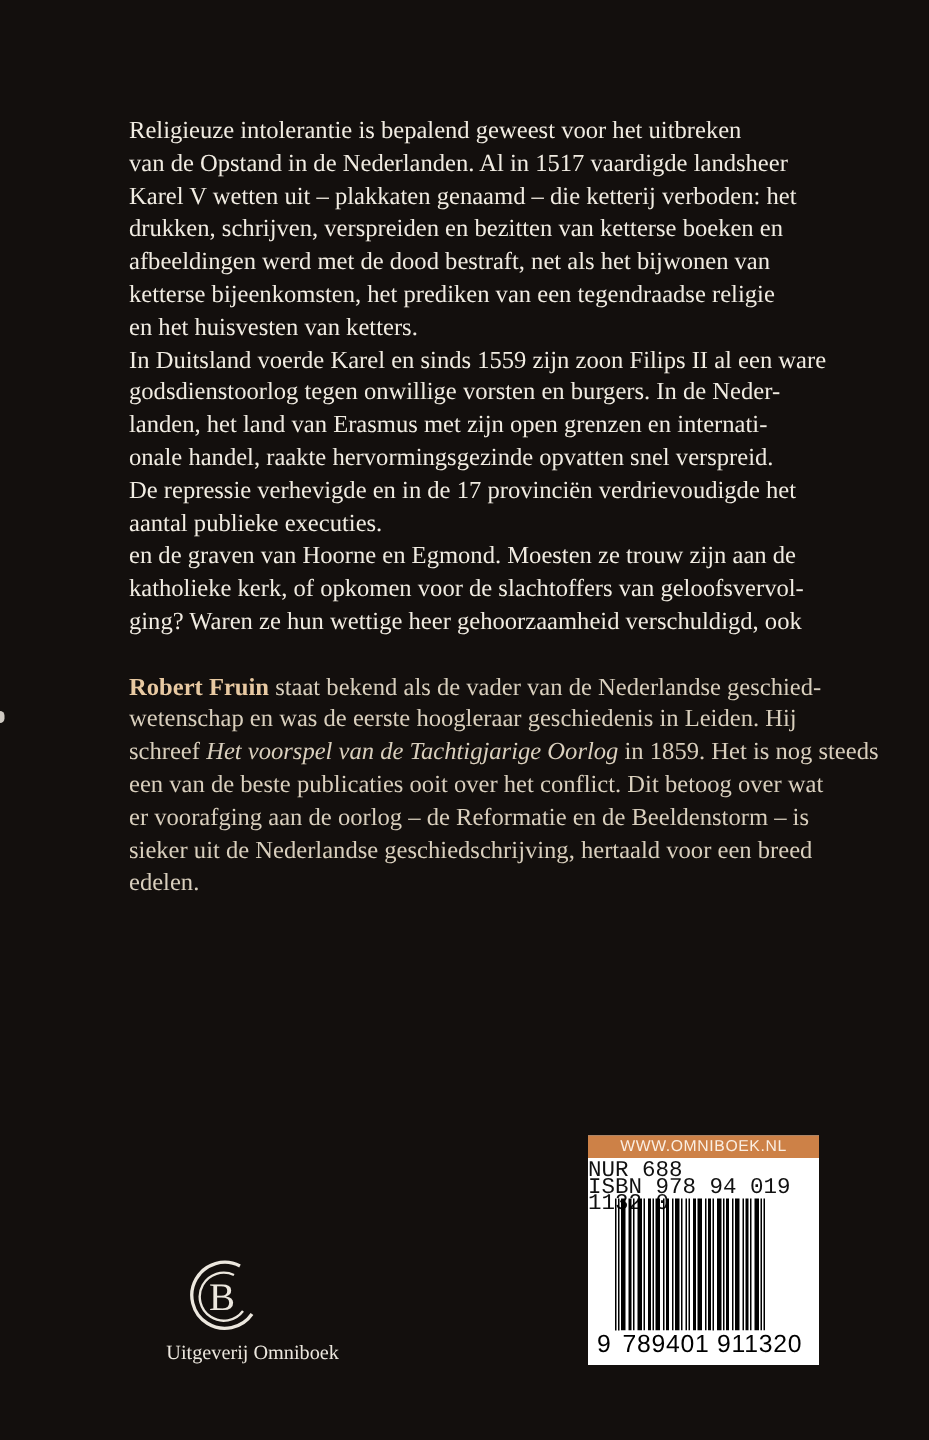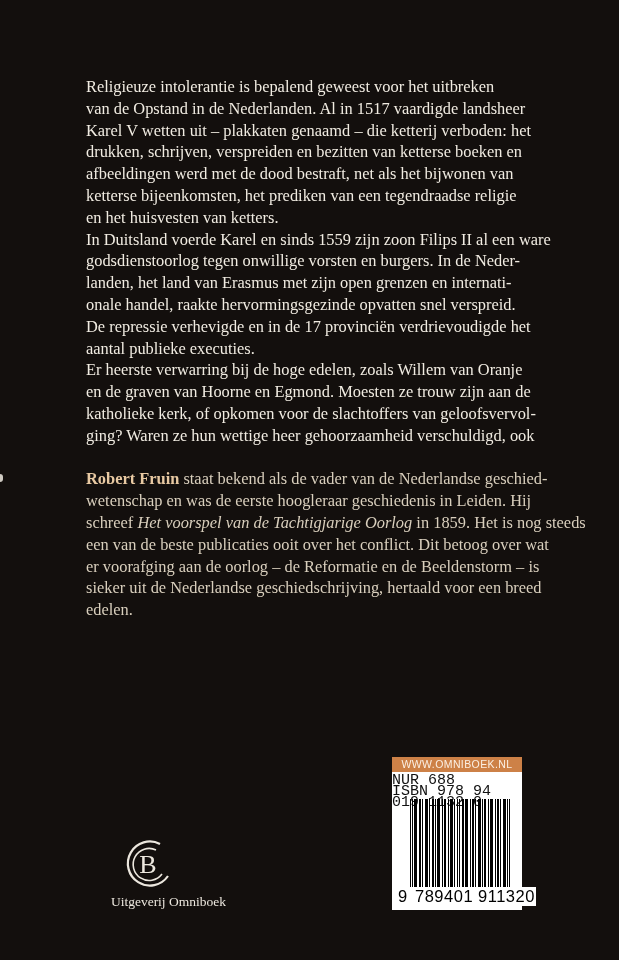--- a/index.html
+++ b/index.html
@@ -7,21 +7,21 @@
          font-family:"Liberation Serif","DejaVu Serif",serif; }
   .cover { position:absolute; inset:0; background:#130f0d; }
   .spine-mark { position:absolute; left:0; top:474px; width:3px; height:8px; background:#cfcac2; border-radius:0 3px 3px 0; }
   .blurb { position:absolute; left:86px; top:76px; width:460px; color:#f1ece2; font-size:16.4px; line-height:21.8px; }
   .blurb p { margin:0; white-space:nowrap; }
   .gap { height:21.8px; }
   .author { color:#e8c9a2; font-weight:bold; }
   .about { color:#d9cfbd; }
   .about .author { color:#e8c9a2; }
   em { font-style:italic; }
-  .barcode-box { position:absolute; left:392px; top:757px; width:130px; height:153px; background:#fff; }
+  .barcode-box { position:absolute; left:392px; top:757px; width:154px; height:153px; background:#fff; }
   .url-bar { height:15px; background:#cd8147; color:#fbefe3; font-family:"Liberation Sans","DejaVu Sans",sans-serif;
              font-size:10.5px; text-align:center; line-height:15px; letter-spacing:0.4px; }
   .nur, .isbn { font-family:Liberation Mono, monospace; font-size:15px; color:#111; text-align:left; line-height:11px; }
   .nur { margin-top:3px; }
   .bars { position:absolute; left:18px; top:42px; width:126px; height:88px; display:flex; align-items:stretch; }
   .bars span { display:block; background:#000; margin-right:1px; }
   .digits { position:absolute; left:4px; bottom:4px; font-family:"Liberation Sans","DejaVu Sans",sans-serif; font-size:16.5px;
             color:#000; letter-spacing:0.5px; background:transparent; }
   .digits .d1 { position:absolute; left:2px; bottom:0; }
   .digits .d2 { position:absolute; left:18px; bottom:0; background:#fff; padding:0 1px; }
@@ -43,21 +43,20 @@
     <p>drukken, schrijven, verspreiden en bezitten van ketterse boeken en</p>
     <p>afbeeldingen werd met de dood bestraft, net als het bijwonen van</p>
     <p>ketterse bijeenkomsten, het prediken van een tegendraadse religie</p>
     <p>en het huisvesten van ketters.</p>
     <p>In Duitsland voerde Karel en sinds 1559 zijn zoon Filips II al een ware</p>
     <p>godsdienstoorlog tegen onwillige vorsten en burgers. In de Neder-</p>
     <p>landen, het land van Erasmus met zijn open grenzen en internati-</p>
     <p>onale handel, raakte hervormingsgezinde opvatten snel verspreid.</p>
     <p>De repressie verhevigde en in de 17 provinciën verdrievoudigde het</p>
     <p>aantal publieke executies.</p>
-    <p>Er heerste verwarring bij de hoge edelen, zoals Willem van Oranje</p>
     <p>en de graven van Hoorne en Egmond. Moesten ze trouw zijn aan de</p>
     <p>katholieke kerk, of opkomen voor de slachtoffers van geloofsvervol-</p>
     <p>ging? Waren ze hun wettige heer gehoorzaamheid verschuldigd, ook</p>
     <div class="gap"></div>
     <div class="about">
       <p><span class="author">Robert Fruin</span><span> staat bekend als de vader van de Nederlandse geschied-</span></p>
       <p>wetenschap en was de eerste hoogleraar geschiedenis in Leiden. Hij</p>
       <p><span>schreef </span><em>Het voorspel van de Tachtigjarige Oorlog</em><span> in 1859. Het is nog steeds</span></p>
       <p>een van de beste publicaties ooit over het conflict. Dit betoog over wat</p>
       <p>er voorafging aan de oorlog – de Reformatie en de Beeldenstorm – is</p>

